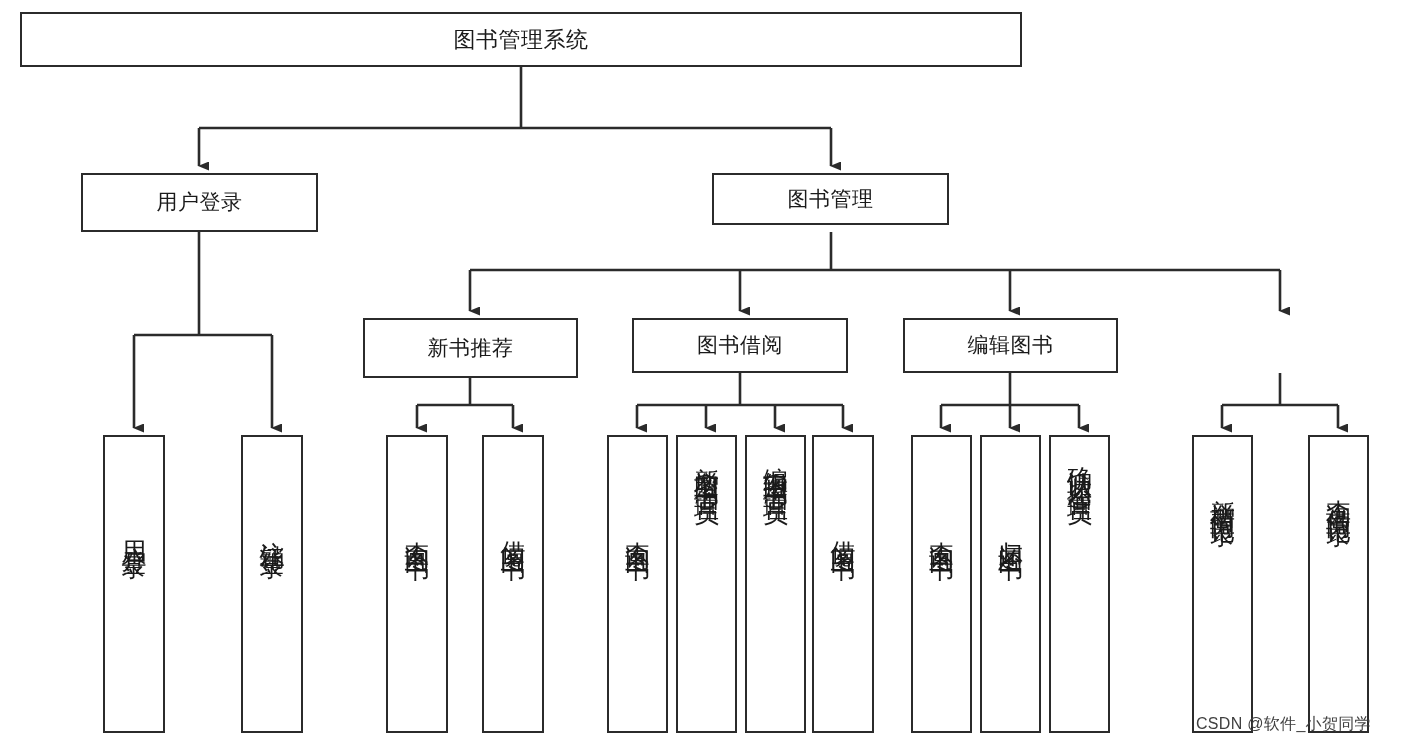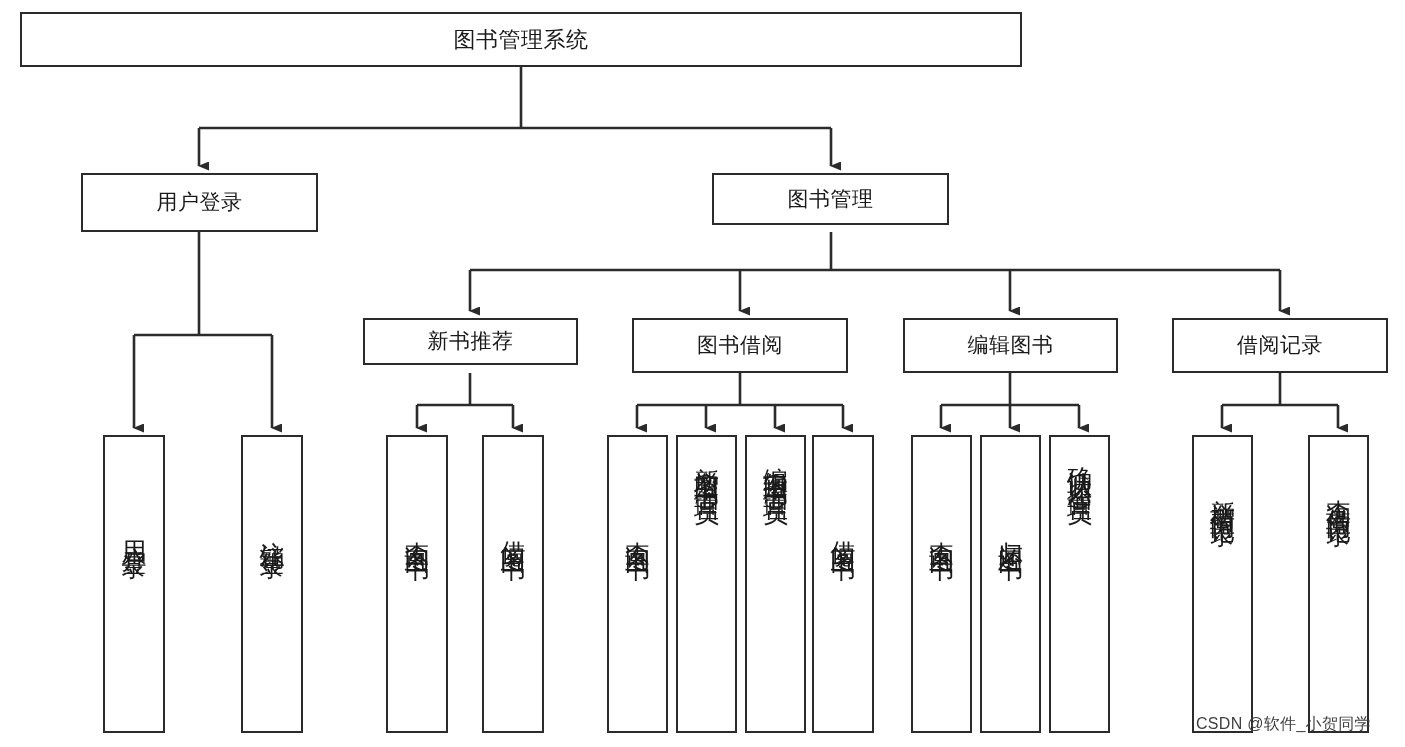--- a/index.html
+++ b/index.html
@@ -131,31 +131,28 @@
     <span class="node-label">图书管理系统</span>
   </div>
 
   <div class="node horizontal" style="left:81px; top:173px; width:237px; height:59px;">
     <span class="node-label">用户登录</span>
   </div>
   <div class="node horizontal" style="left:712px; top:173px; width:237px; height:52px;">
     <span class="node-label">图书管理</span>
   </div>
 
-  <div class="node horizontal" style="left:363px; top:318px; width:215px; height:47px;">
+  <div class="node horizontal" style="left:363px; top:318px; width:215px; height:60px;">
     <span class="node-label">新书推荐</span>
   </div>
   <div class="node horizontal" style="left:632px; top:318px; width:216px; height:55px;align-items:center;">
     <span class="node-label">图书借阅</span>
   </div>
   <div class="node horizontal" style="left:903px; top:318px; width:215px; height:55px;">
     <span class="node-label">编辑图书</span>
-  </div>
-  <div class="node horizontal" style="left:1172px; top:318px; width:216px; height:55px;">
-    <span class="node-label">借阅记录</span>
   </div>
 
   <div class="node vertical" style="left:103px; top:435px; width:62px; height:298px;">
     <span class="node-label" style="margin-top:84px;">用户登录</span>
   </div>
   <div class="node vertical" style="left:241px; top:435px; width:62px; height:298px;">
     <span class="node-label" style="margin-top:84px;">注销登录</span>
   </div>
 
   <div class="node vertical" style="left:386px; top:435px; width:62px; height:298px;">

